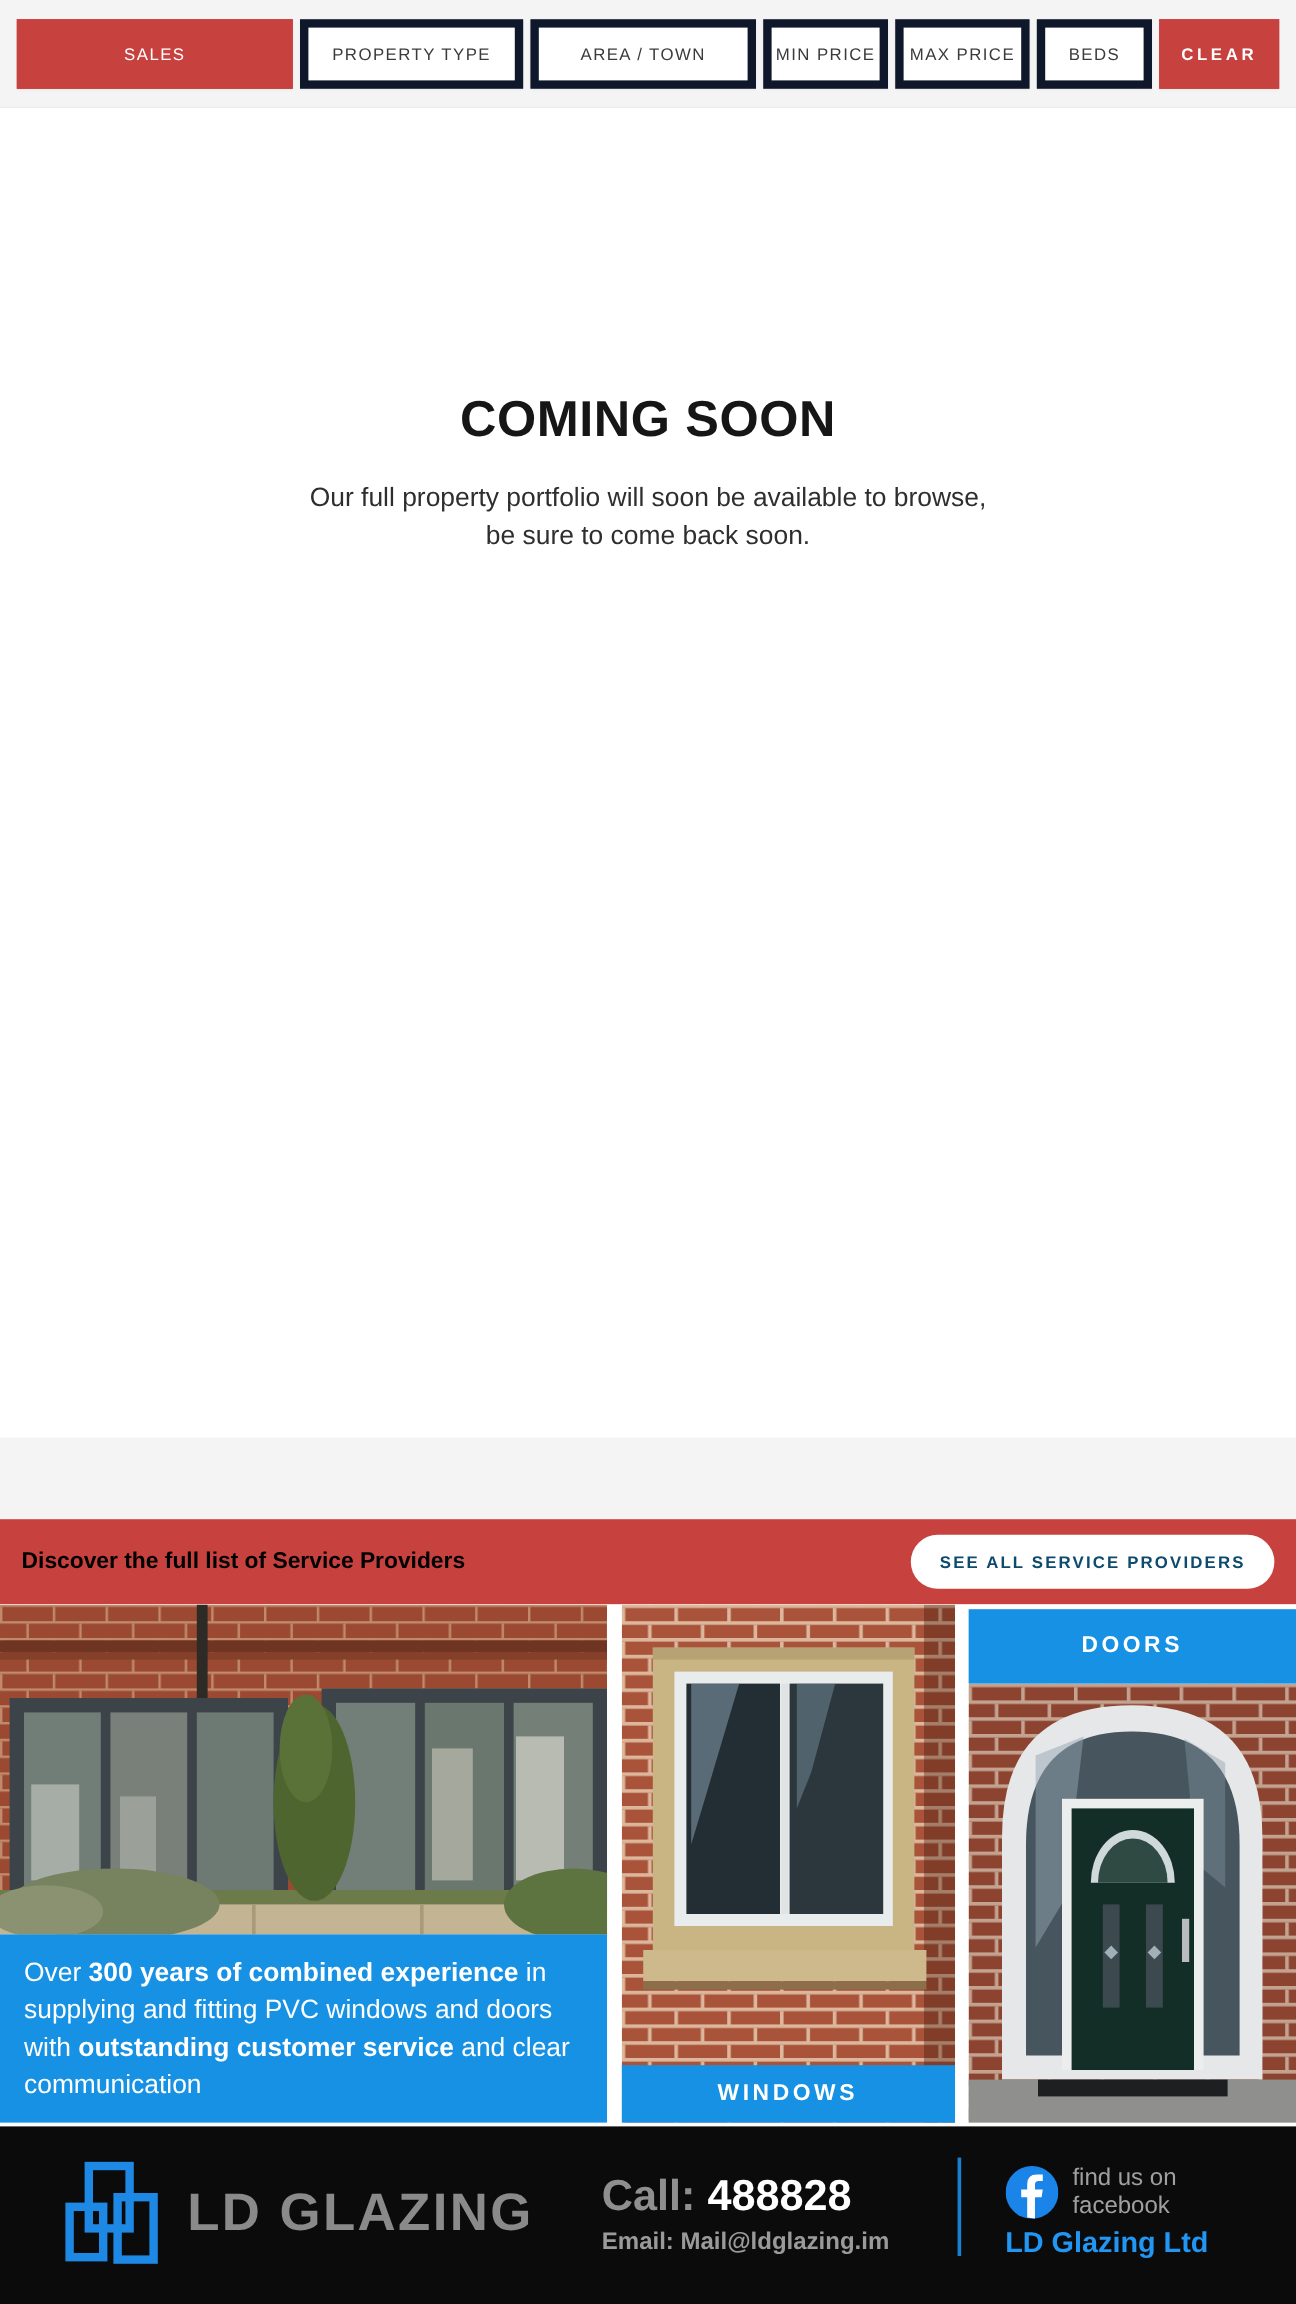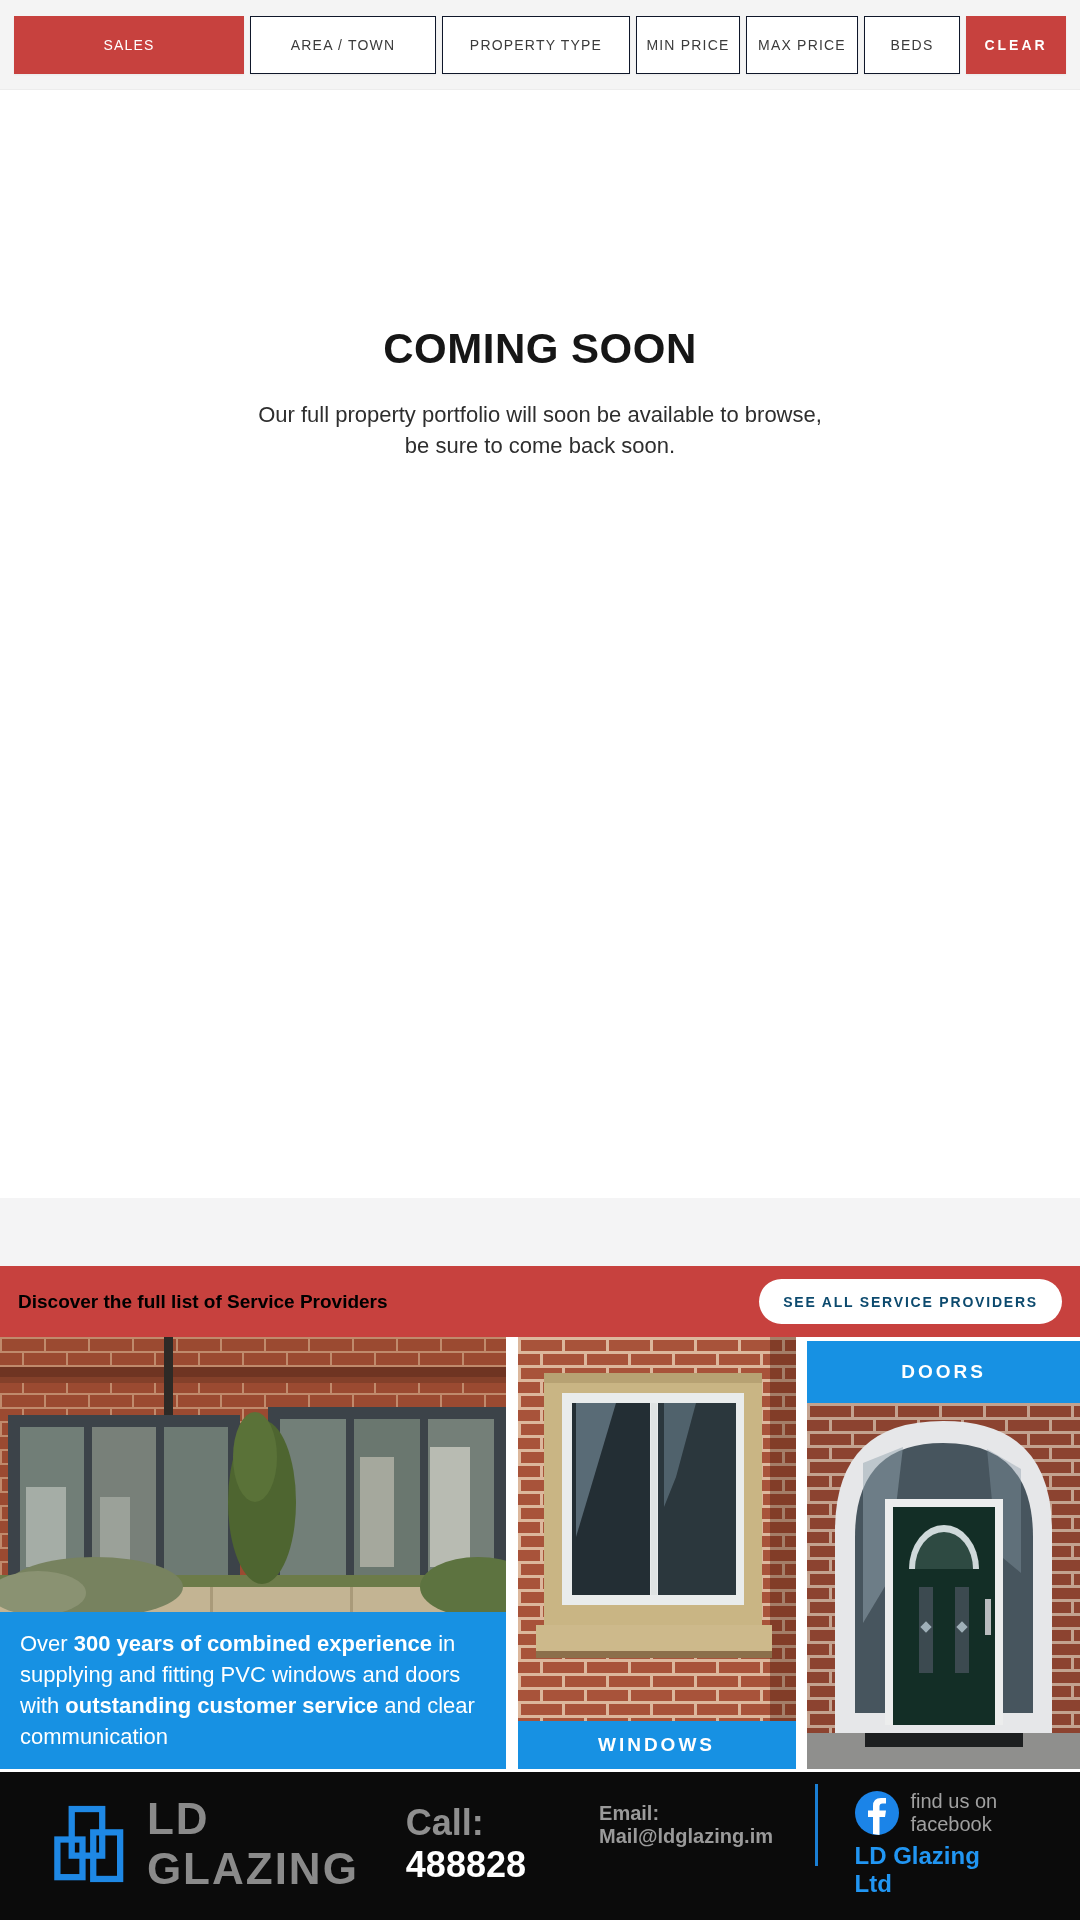--- a/index.html
+++ b/index.html
@@ -8,21 +8,21 @@
     --footer-blue:#2196f3;
   }
   *{box-sizing:border-box;margin:0;padding:0}
   html,body{width:1080px;background:#fff;font-family:"Liberation Sans",sans-serif}
   body{height:1920px;overflow:hidden}
 
   
   .filter-bar{height:90px;background:#f4f4f4;display:flex;align-items:center;
     padding:0 14px;gap:6px;border-bottom:1px solid #ececec}
   .fbtn{height:58px;display:flex;align-items:center;justify-content:center;
-    background:#fff;border:1px solid #0f172a;color:#3b3b3b;font-size:14px;
+    background:#fff;border:7px solid #0f172a;color:#3b3b3b;font-size:14px;
     letter-spacing:1.2px;cursor:pointer;box-shadow:0 1px 2px rgba(0,0,0,.05);white-space:nowrap}
   .fbtn.primary{background:var(--red);border-color:var(--red);color:#fff}
   .fbtn.clear{font-weight:bold;letter-spacing:3px}
   .fbtn:nth-child(1){width:230px}
   .fbtn:nth-child(2){width:186px}
   .fbtn:nth-child(3){width:188px}
   .fbtn:nth-child(4){width:104px}
   .fbtn:nth-child(5){width:112px}
   .fbtn:nth-child(6){width:96px}
   .fbtn:nth-child(7){width:100px}
@@ -53,38 +53,38 @@
     align-items:center;justify-content:center;font-weight:bold;font-size:19px;letter-spacing:3px}
   .band.bottom{bottom:0;height:48px}
   .band.top{top:4px;height:62px}
   .ad-gap{height:3px;background:#fff}
 
   
   .footer{height:148px;background:#0b0b0b;display:flex;align-items:center;
     padding:0 73px 4px 52px}
   .logo-group{display:flex;align-items:center;gap:16px}
   .brand-text{color:#8a8a8a;font-size:44px;font-weight:bold;letter-spacing:2px}
-  .contact{margin-left:auto;margin-right:auto;display:flex;flex-direction:row;gap:6px}
+  .contact{margin-left:auto;margin-right:auto;display:flex;flex-direction:column;gap:6px}
   .call-line{font-size:36px;font-weight:bold}
   .call-label{color:#8f8f8f}
   .call-number{color:#fff}
   .email-line{font-size:20px;font-weight:bold;color:#9a9a9a}
   .fb-block{display:flex;flex-direction:column;gap:6px;padding-left:40px;position:relative}
   .fb-divider{position:absolute;left:0;top:-6px;width:3px;height:82px;background:#1a7fd4}
   .fb-row{display:flex;align-items:center;gap:12px}
   .fb-text{color:#a0a0a0;font-size:20px;line-height:23px}
   .fb-page{color:var(--footer-blue);font-size:24px;font-weight:bold}
 </style>
 </head>
 <body>
 
 <div class="filter-bar">
   <div class="fbtn primary">SALES</div>
+  <div class="fbtn">PROPERTY TYPE</div>
   <div class="fbtn">AREA / TOWN</div>
-  <div class="fbtn">PROPERTY TYPE</div>
   <div class="fbtn">MIN PRICE</div>
   <div class="fbtn">MAX PRICE</div>
   <div class="fbtn">BEDS</div>
   <div class="fbtn primary clear">CLEAR</div>
 </div>
 
 <div class="main">
   <div class="coming-title">COMING SOON</div>
   <div class="coming-sub">Our full property portfolio will soon be available to browse, be sure to come back soon.</div>
 </div>

